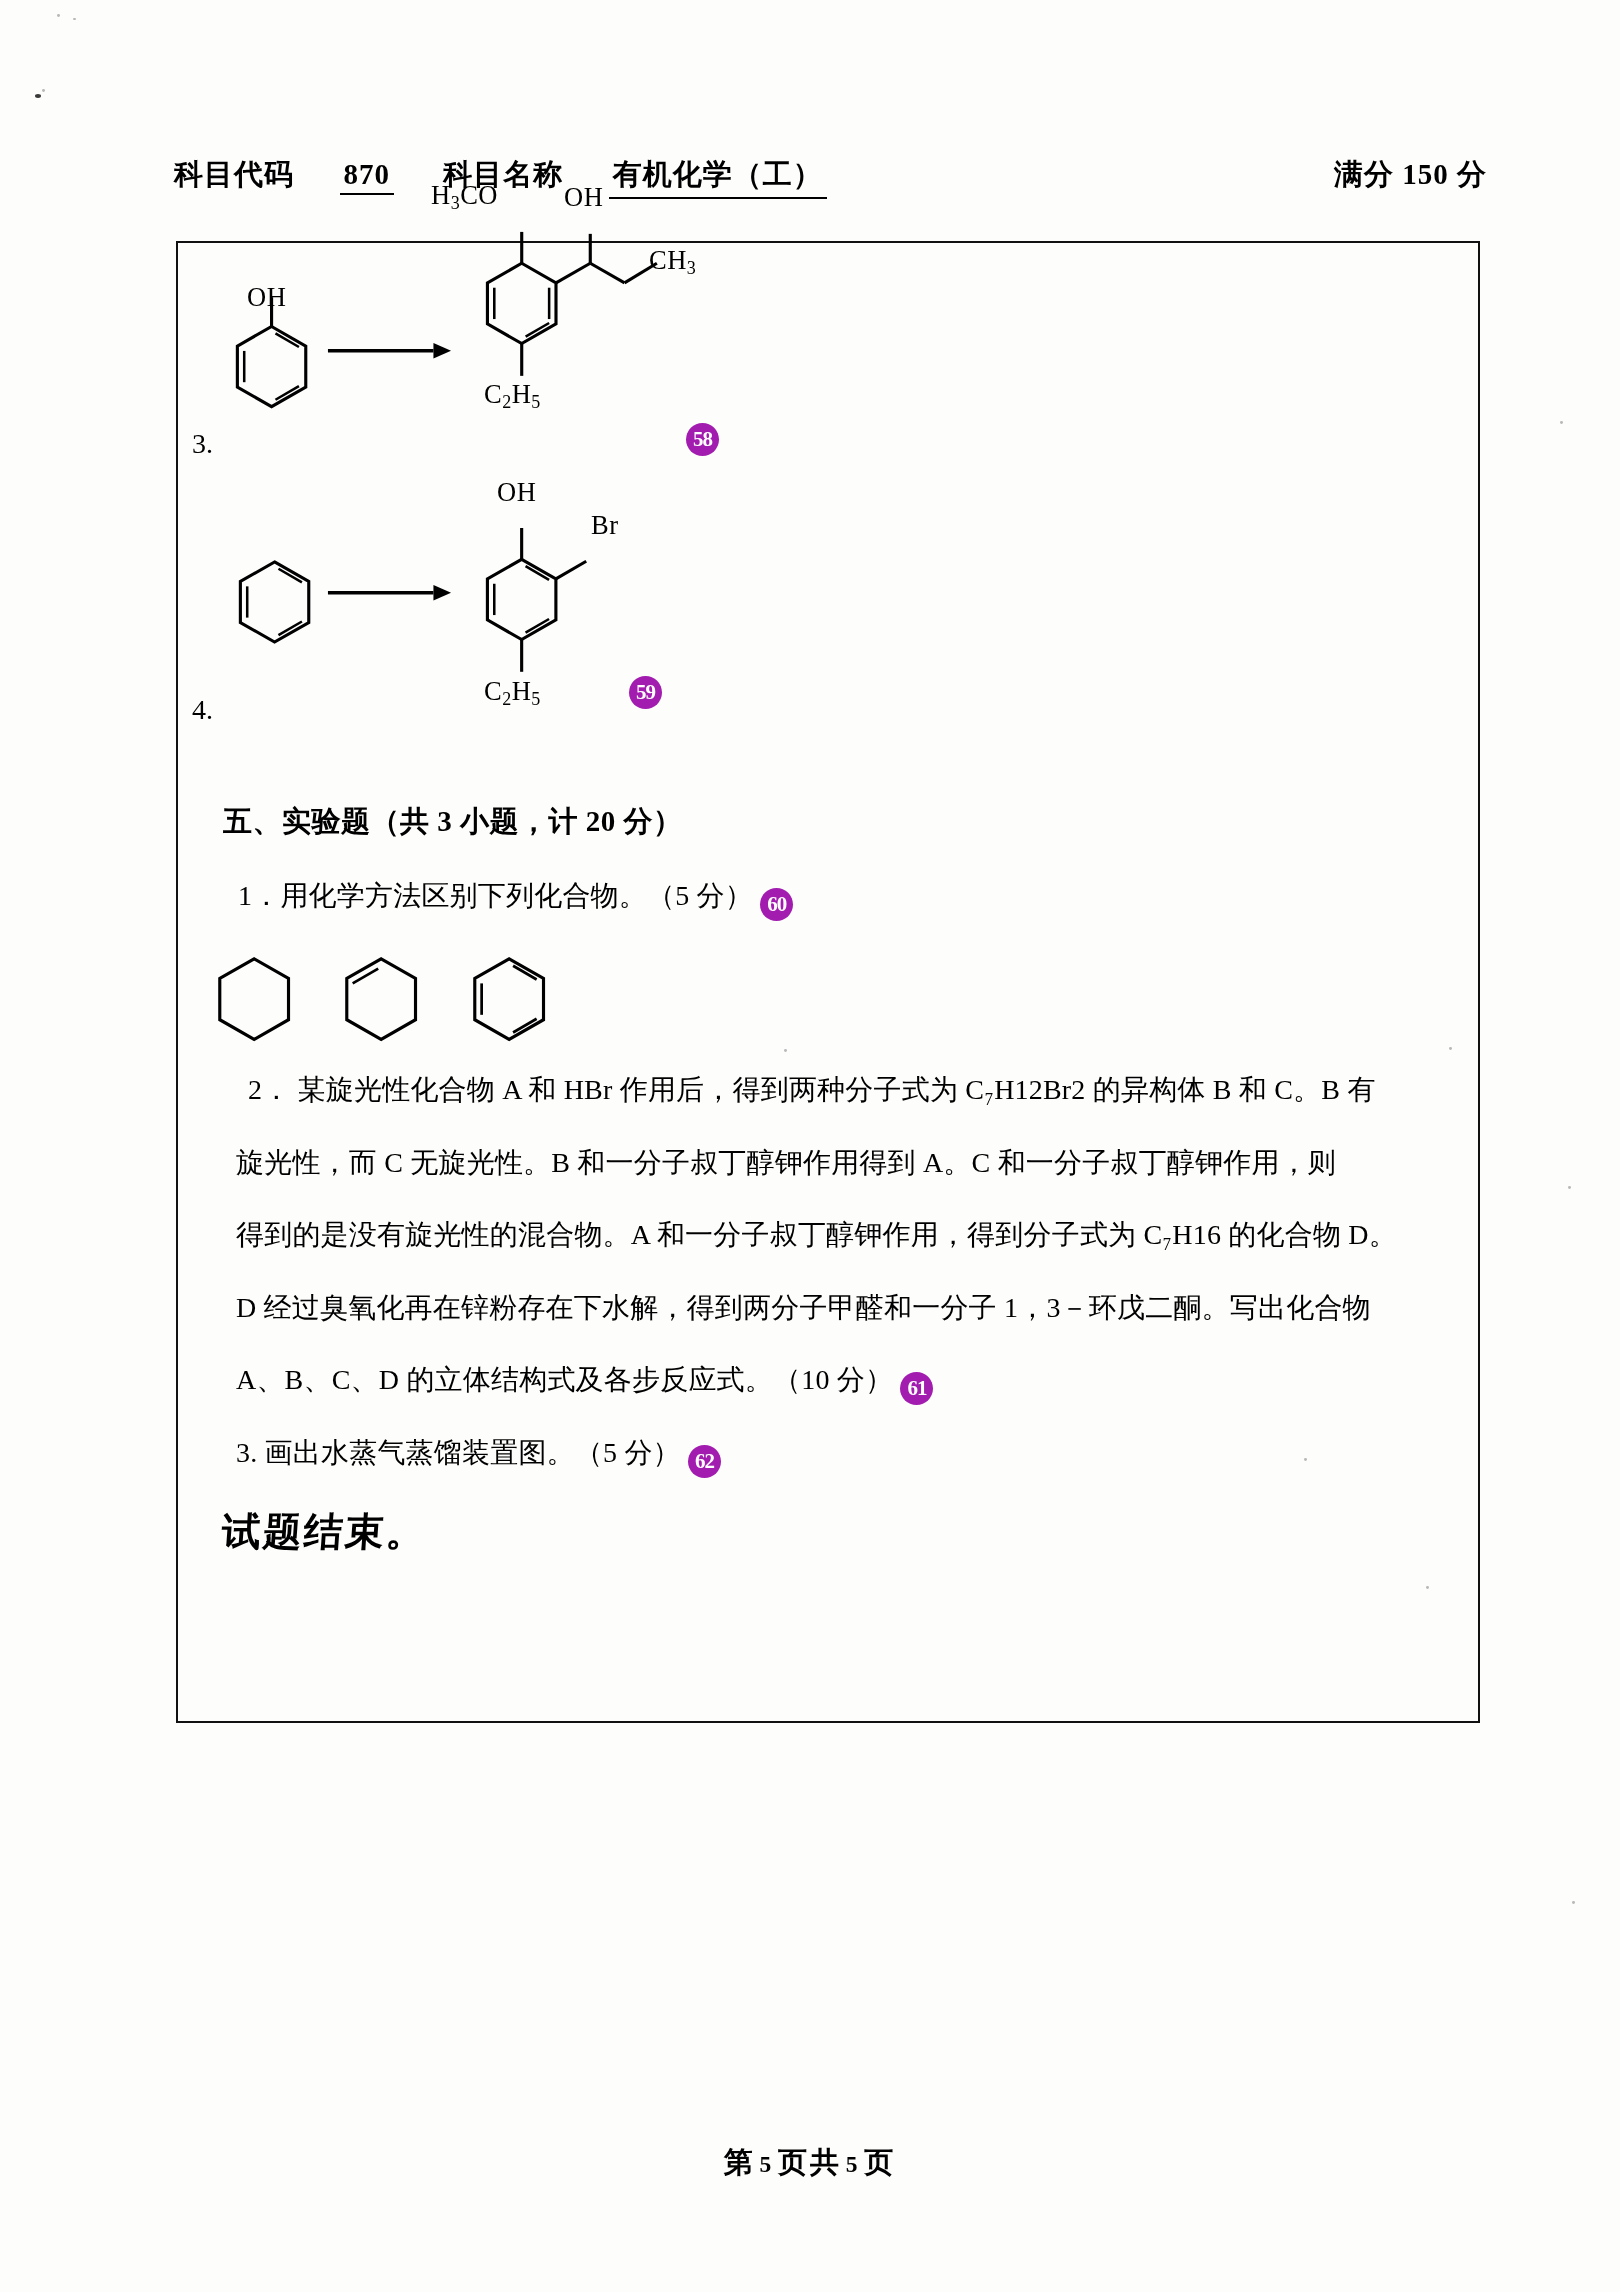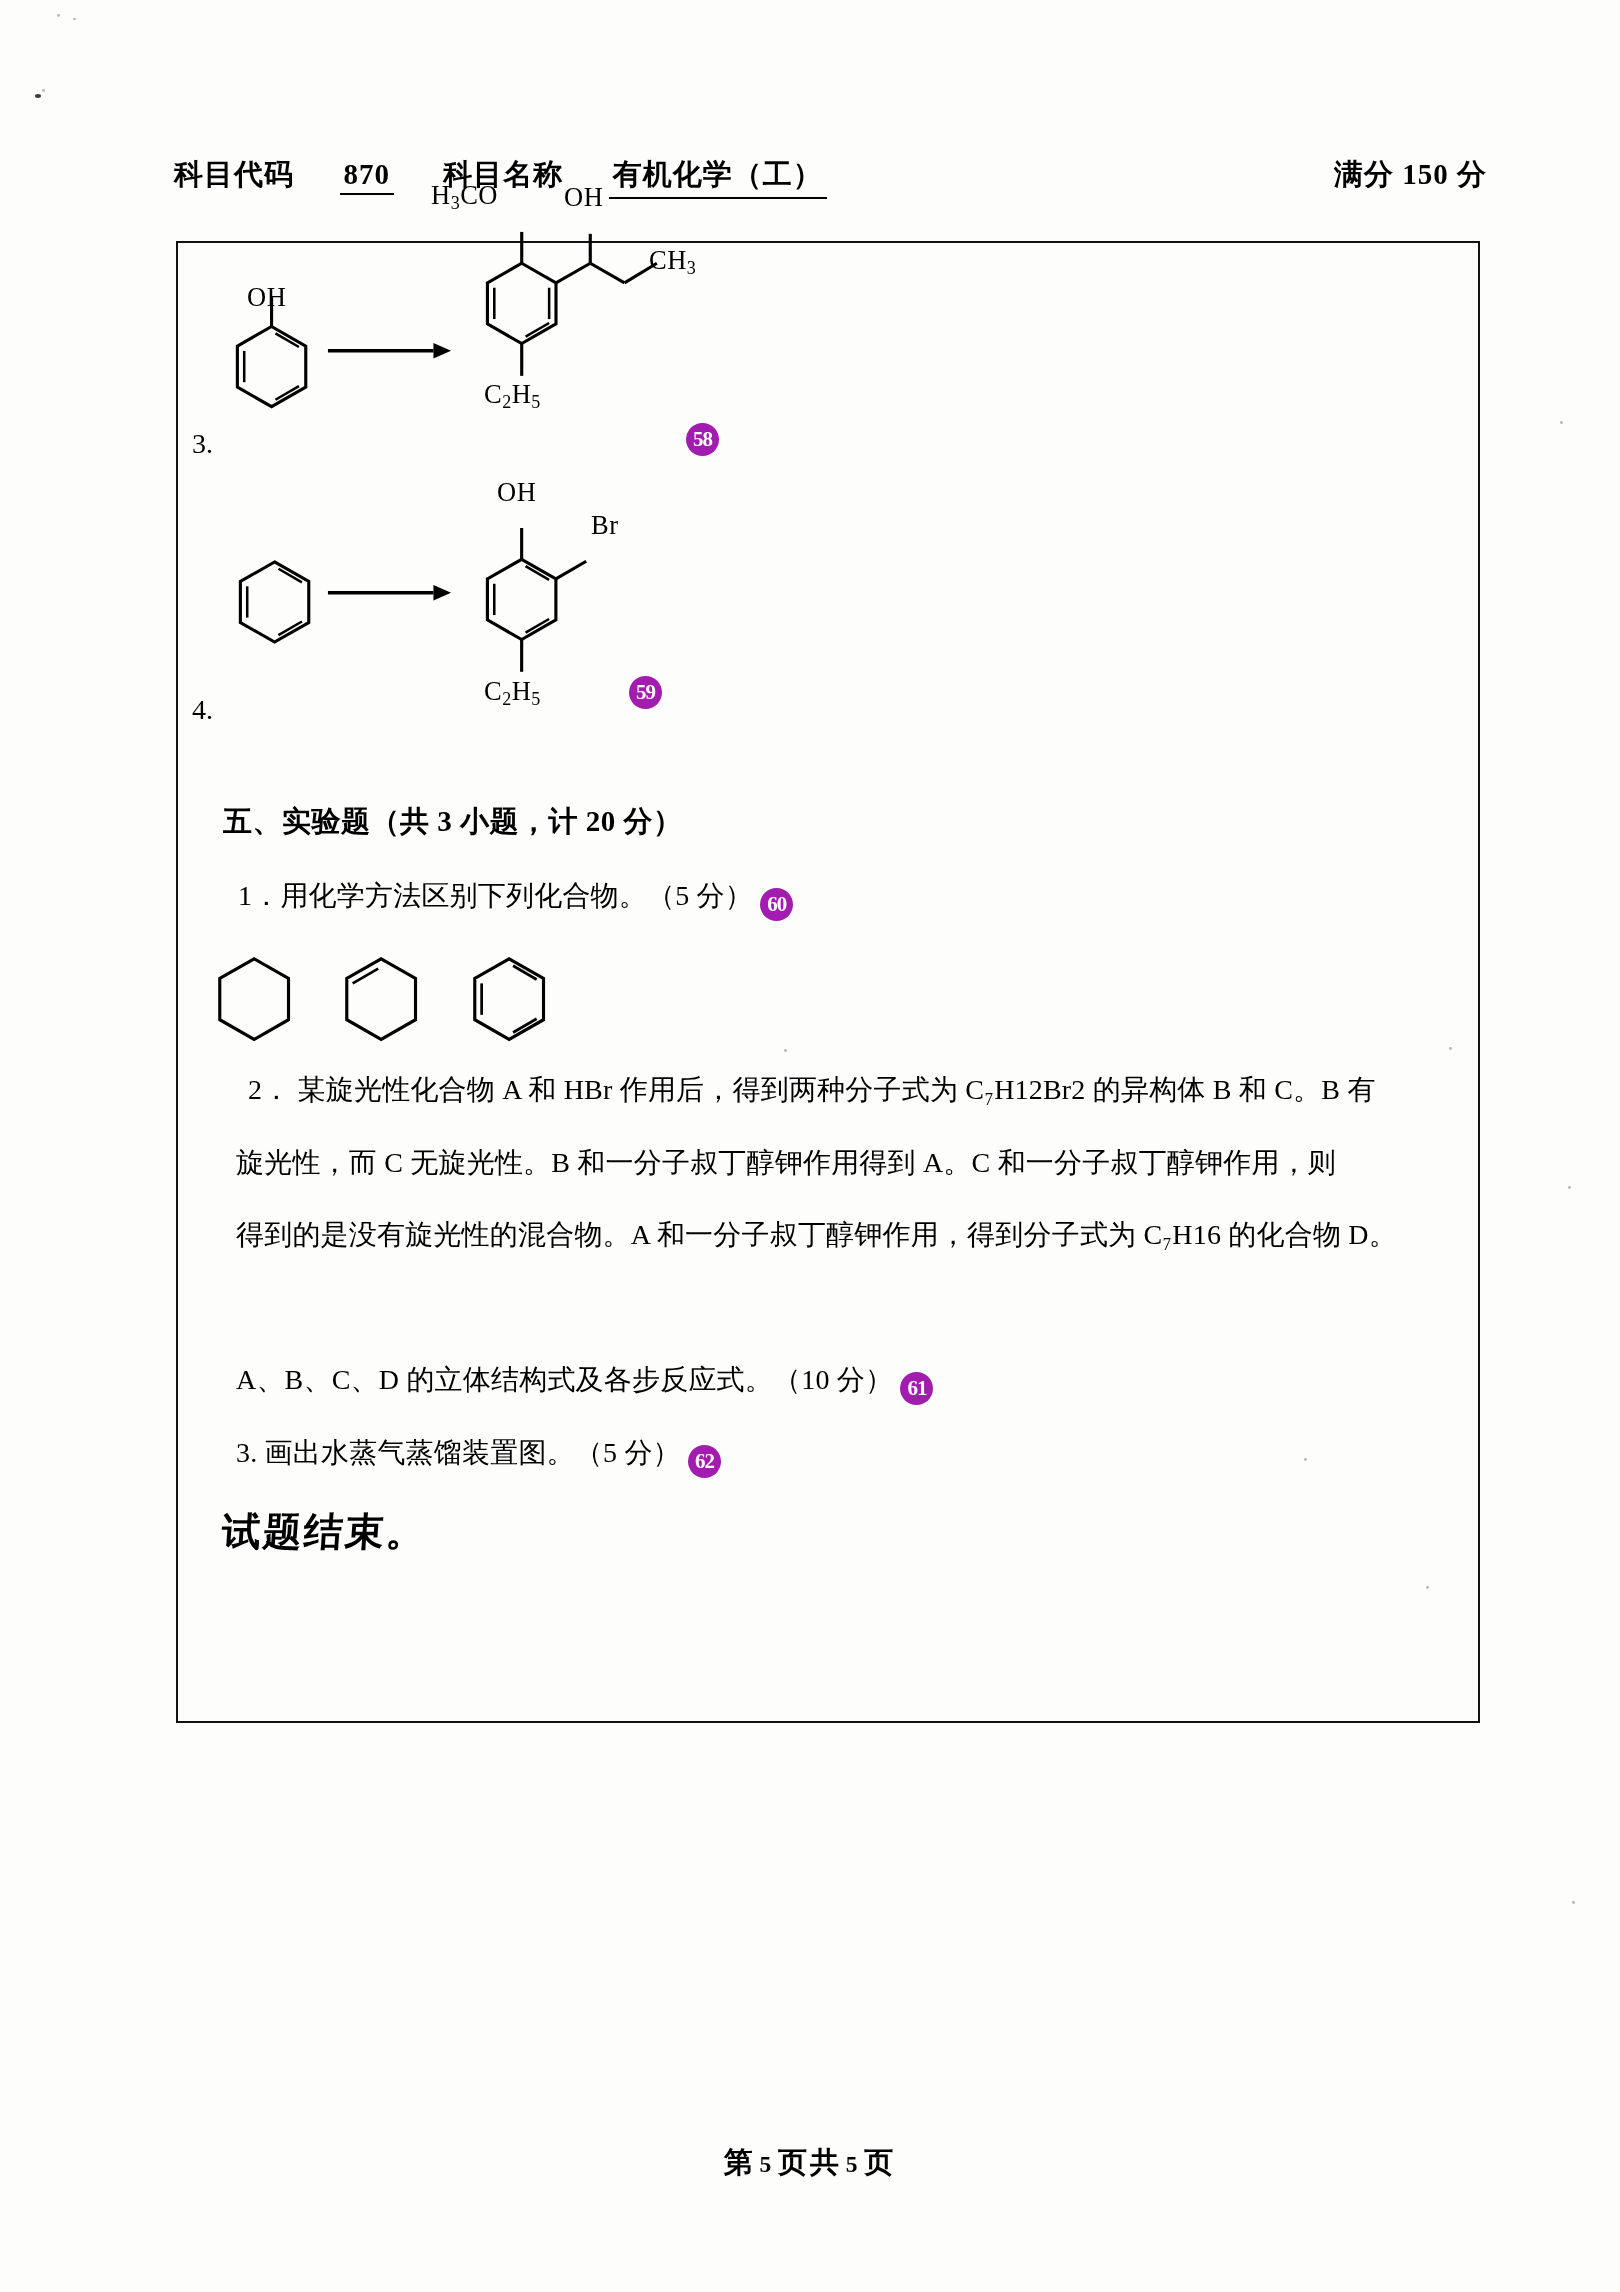--- a/index.html
+++ b/index.html
@@ -301,20 +301,21 @@
       <line x1="51" y1="83" x2="75" y2="69" stroke="#000" stroke-width="2.8"></line>
     </svg>
   </div>
 
   <div class="qline" style="left:208px;top:1076px;">
     <span>2．</span>
     <span>某旋光性化合物 A 和 HBr 作用后，得到两种分子式为 C₇H12Br2 的异构体 B 和 C。B 有</span>
   </div>
   <div class="qline" style="left:196px;top:1149px;">旋光性，而 C 无旋光性。B 和一分子叔丁醇钾作用得到 A。C 和一分子叔丁醇钾作用，则</div>
   <div class="qline" style="left:196px;top:1221px;">得到的是没有旋光性的混合物。A 和一分子叔丁醇钾作用，得到分子式为 C₇H16 的化合物 D。</div>
+  <div class="qline" style="left:196px;top:1294px;">D 经过臭氧化再在锌粉存在下水解，得到两分子甲醛和一分子 1，3－环戊二酮。写出化合物</div>
   <div class="qline" style="left:196px;top:1366px;">
     <span>A、B、C、D 的立体结构式及各步反应式。（10 分）</span>
     <span class="circnum">61</span>
   </div>
 
   <div class="qline" style="left:196px;top:1439px;">
     <span>3.</span>
     <span>画出水蒸气蒸馏装置图。（5 分）</span>
     <span class="circnum">62</span>
   </div>

